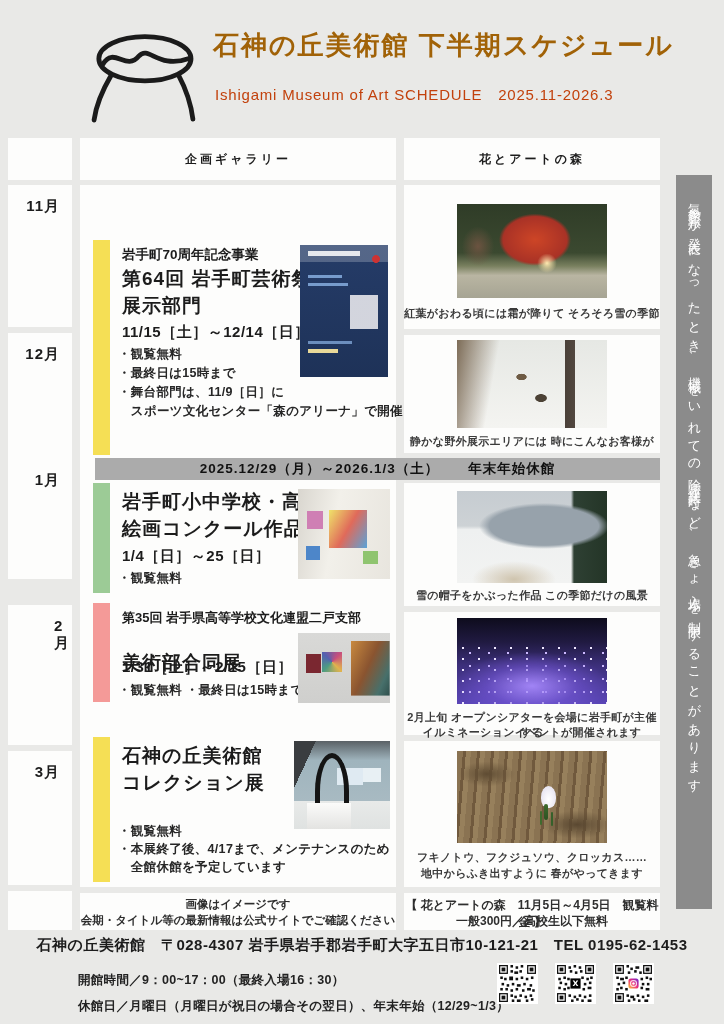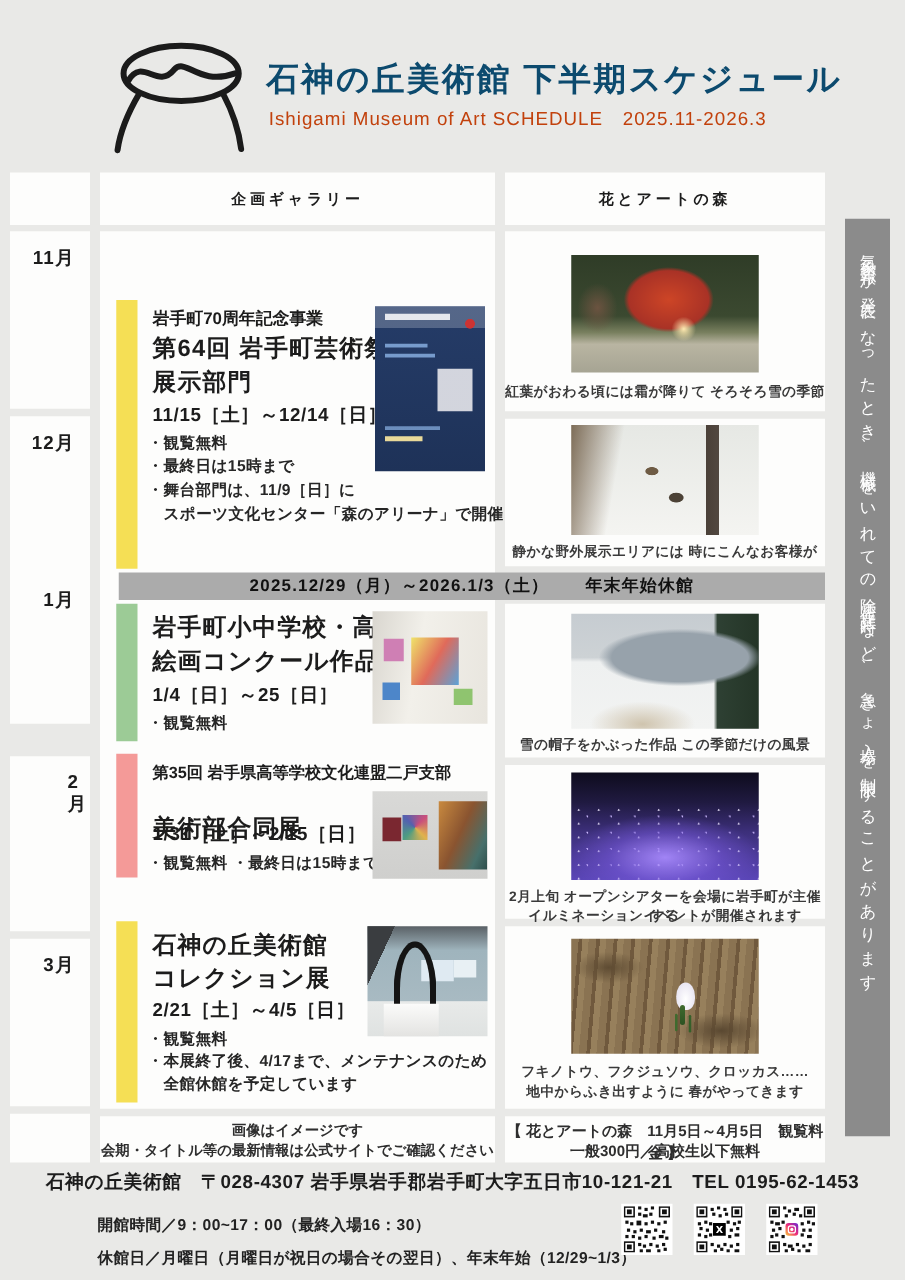--- a/index.html
+++ b/index.html
@@ -6,21 +6,21 @@
   html,body { background:#d5d5d3; }
   body { font-family:"Liberation Sans","DejaVu Sans",sans-serif; }
   .page {
     position:relative; width:724px; height:1024px; margin:0 auto;
     background:#e9e9e7; overflow:hidden; color:#1c1c1c;
   }
   .cell { position:absolute; background:#fdfdfc; }
 
   
   .logo-svg { position:absolute; left:84px; top:28px; width:118px; height:96px; }
-  .title { position:absolute; left:213px; top:46px; font-size:26px; font-weight:bold; letter-spacing:2px; color:#0c4a6e; }
+  .title { position:absolute; left:213px; top:28px; font-size:26px; font-weight:bold; letter-spacing:2px; color:#a16207; }
   .subtitle { position:absolute; left:215px; top:86px; font-size:15px; font-weight:500; letter-spacing:0.8px; color:#c2410c; }
 
   
   .col-head { line-height:42px; text-align:center; font-size:12px; font-weight:bold; letter-spacing:3px; }
   .month-cell { text-align:right; padding:12px 12px 0 0; font-size:15px; font-weight:bold; letter-spacing:1px; }
 
   
   .accent-bar { position:absolute; width:17px; }
   .ev-pre   { position:absolute; font-size:13.5px; font-weight:bold; }
   .ev-title { position:absolute; font-size:19px; font-weight:bold; letter-spacing:1px; }
@@ -201,21 +201,20 @@
   <div class="accent-bar" style="left:93px; top:603px; height:99px; background:#F49A98;"></div>
   <div class="ev-pre" style="left:122px; top:609px; font-size:13px;">第35回 岩手県高等学校文化連盟二戸支部</div>
   <div class="ev-title" style="left:122px; top:650px;">美術部合同展</div>
   <div class="ev-date" style="left:122px; top:658px;">1/31［土］～2/15［日］</div>
   <div class="ev-note" style="left:118px; top:682px;">・観覧無料 ・最終日は15時まで</div>
   <div class="photo photo-paintings" style="left:298px; top:633px; width:92px; height:70px;"></div>
 
   <div class="accent-bar" style="left:93px; top:737px; height:145px; background:#F5DF55;"></div>
   <div class="ev-title" style="left:122px; top:743px;">石神の丘美術館</div>
   <div class="ev-title" style="left:122px; top:770px;">コレクション展</div>
-  <div class="ev-date" style="left:122px; top:799px;">2/21［土］～4/5［日］</div>
   <div class="ev-note" style="left:118px; top:823px;">・観覧無料</div>
   <div class="ev-note" style="left:118px; top:841px;">・本展終了後、4/17まで、メンテナンスのため</div>
   <div class="ev-note" style="left:118px; top:859px;">　全館休館を予定しています</div>
   <div class="photo photo-collection" style="left:294px; top:741px; width:96px; height:88px;"></div>
 
   <div class="photo photo-autumn" style="left:457px; top:204px; width:150px; height:94px;"></div>
   <div class="caption" style="top:306px;">紅葉がおわる頃には霜が降りて そろそろ雪の季節</div>
 
   <div class="photo photo-snowdeer" style="left:457px; top:340px; width:150px; height:88px;"></div>
   <div class="caption" style="top:434px;">静かな野外展示エリアには 時にこんなお客様が</div>

